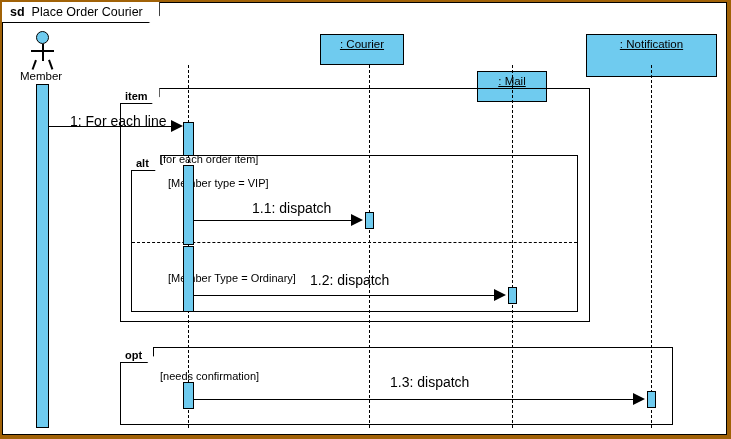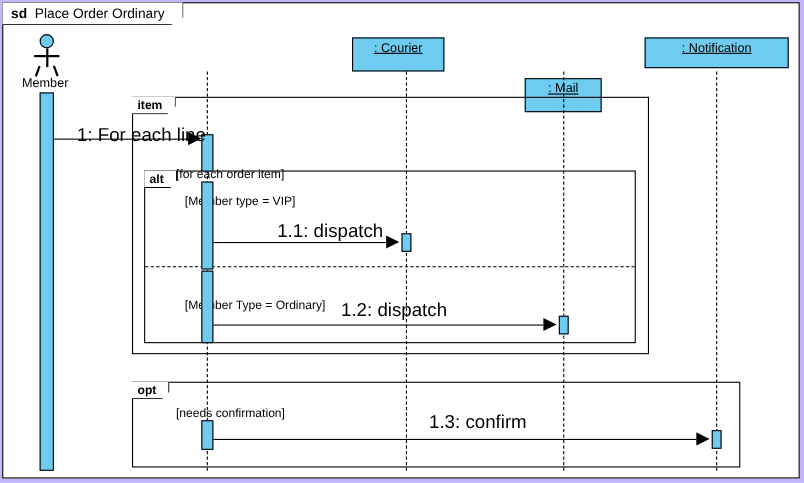--- a/index.html
+++ b/index.html
@@ -6,21 +6,21 @@
     margin: 0; padding: 0;
     background: #ffffff;
   }
   body {
     font-family: "Liberation Sans", sans-serif;
   }
   #canvas {
     position: relative;
     width: 731px;
     height: 439px;
-    background: #c4b5fd;
+    background: #a16207;
     overflow: hidden;
     text-align: center;
   }
   #frame {
     position: absolute;
     left: 2px; top: 2px;
     width: 725px; height: 433px;
     border: 1.5px solid #000000;
     box-sizing: border-box;
     background: #ffffff;
@@ -140,52 +140,52 @@
   }
   .msg-arrow {
     position: absolute;
     width: 0; height: 0;
     border-top: 6px solid transparent;
     border-bottom: 6px solid transparent;
     border-left: 12px solid #000;
   }
   .msg-label {
     position: absolute;
-    font-size: 17px;
+    font-size: 14px;
     color: #000;
     white-space: nowrap;
   }
 </style>
 </head>
 <body>
 
 <div id="canvas">
 
   <div id="frame"></div>
 
   <div id="title-tab">
     <span class="kw">sd</span>
-    <span class="nm">Place Order Ordinary</span>
+    <span class="nm">Place Order Courier</span>
   </div>
 
   <div class="actor-head" style="left:36px; top:31px;"></div>
   <div class="actor-line" style="left:42px; top:44px; width:1.5px; height:17px;"></div>
   <div class="actor-line" style="left:31px; top:50px; width:23px; height:1.5px;"></div>
   <div class="actor-line" style="left:35px; top:60px; width:1.5px; height:10px; transform:rotate(20deg); transform-origin:top center;"></div>
   <div class="actor-line" style="left:48px; top:60px; width:1.5px; height:10px; transform:rotate(-20deg); transform-origin:top center;"></div>
   <div class="actor-label" style="left:20px; top:70px;">Member</div>
   <div class="activation" style="left:36px; top:84px; width:13px; height:344px;"></div>
 
   <div class="lifeline-head" style="left:320px; top:34px; width:84px; height:31px;">
     <span>: Courier</span>
   </div>
   <div class="lifeline-head" style="left:477px; top:34px; width:70px; height:31px;margin-top:37px;">
     <span>: Mail</span>
   </div>
-  <div class="lifeline-head" style="left:586px; top:34px; width:131px; height:28px;">
+  <div class="lifeline-head" style="left:586px; top:34px; width:131px; height:43px;">
     <span>: Notification</span>
   </div>
 
   <div class="stem" style="left:188px; top:65px; height:363px;"></div>
   <div class="stem" style="left:369px; top:65px; height:363px;"></div>
   <div class="stem" style="left:512px; top:65px; height:363px;"></div>
   <div class="stem" style="left:651px; top:65px; height:363px;"></div>
 
   <div class="fragment" style="left:120px; top:88px; width:470px; height:234px;">
     <div class="frag-tab">item</div>
@@ -220,15 +220,15 @@
   <div class="msg-line" style="left:194px; top:220px; width:157px;"></div>
   <div class="msg-arrow" style="left:351px; top:214px;"></div>
   <div class="msg-label" style="left:252px; top:200px;">1.1: dispatch</div>
 
   <div class="msg-line" style="left:194px; top:295px; width:300px;"></div>
   <div class="msg-arrow" style="left:494px; top:289px;"></div>
   <div class="msg-label" style="left:310px; top:272px;">1.2: dispatch</div>
 
   <div class="msg-line" style="left:194px; top:399px; width:439px;"></div>
   <div class="msg-arrow" style="left:633px; top:393px;"></div>
-  <div class="msg-label" style="left:390px; top:374px;">1.3: confirm</div>
+  <div class="msg-label" style="left:390px; top:374px;">1.3: dispatch</div>
 
 </div>
 
 </body></html>

